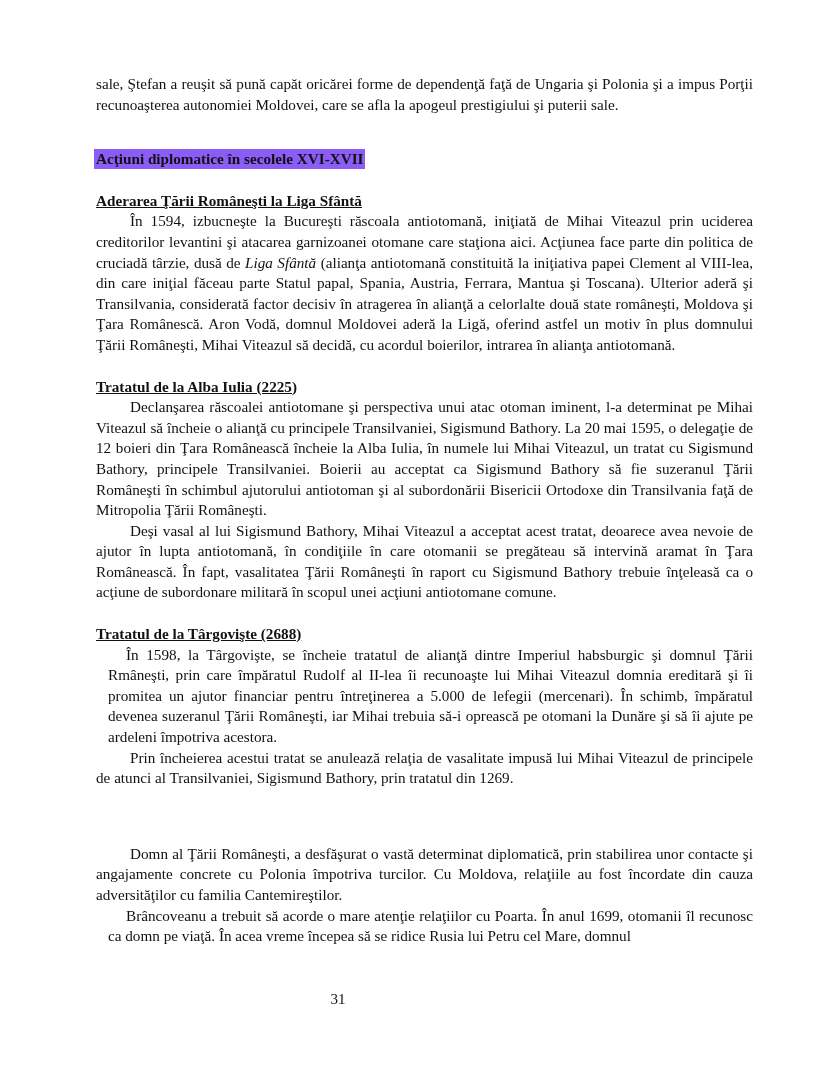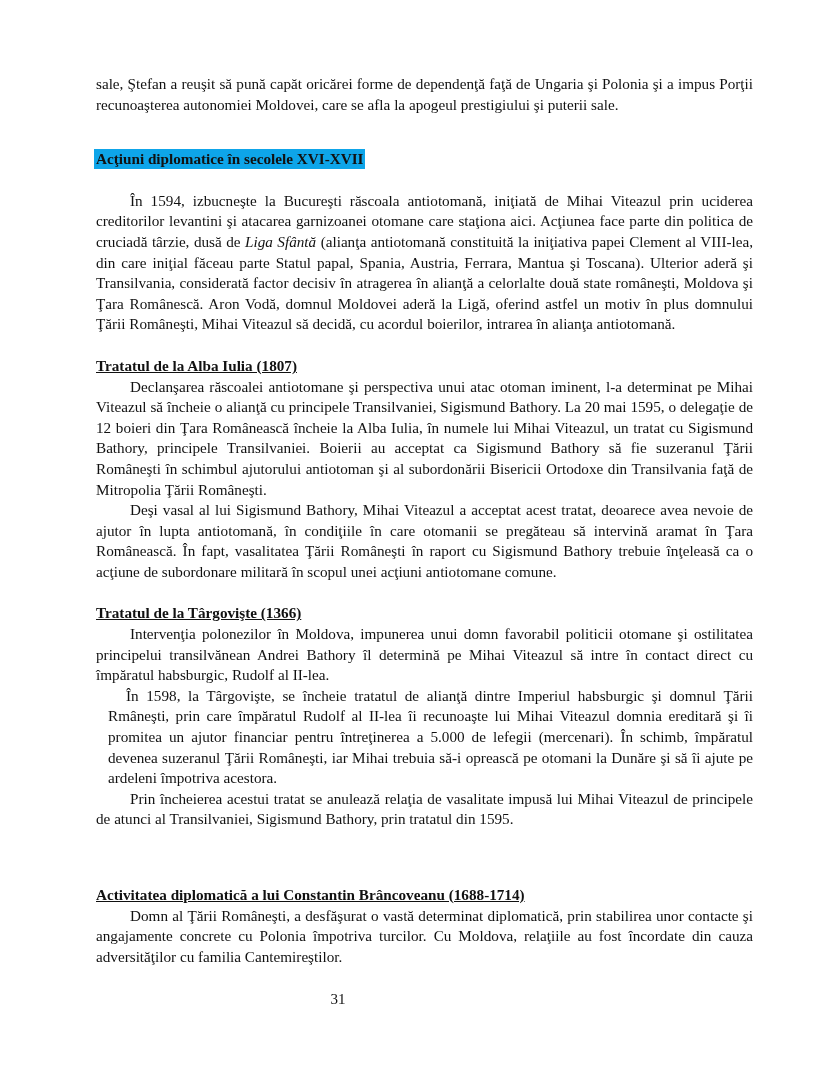--- a/index.html
+++ b/index.html
@@ -6,21 +6,21 @@
   body { width: 828px; height: 1071px; position: relative; overflow: hidden; }
   .page {
     position: absolute; left: 96px; top: 74px; width: 657px;
     font-family: Liberation Serif, serif; font-size: 15.2px; line-height: 20.6px;
     color: #111111;
   }
   p { margin: 0; text-align: justify; }
   .indent { text-indent: 34px; }
   .indent-s { text-indent: 18px; margin-left: 12px; }
   .section-head {
-    display: inline-block; background: #0ea5e9; font-weight: bold;
+    display: inline-block; background: #8b5cf6; font-weight: bold;
     padding: 0 2px; margin-left: -2px; line-height: 20px;
   }
   .sub-head { font-weight: bold; text-decoration: underline; }
   .gap-l { height: 34px; }
   .gap-m { height: 21px; }
   .gap-s { height: 21px; }
   .pagenum { position: absolute; left: 0; top: 991px; width: 676px; text-align: center;
     font-family: "Liberation Serif", serif; font-size: 15px; color: #111; }
   em { font-style: italic; }
 </style>
@@ -33,44 +33,44 @@
 
   <div class="gap-l"></div>
 
   <div>
     <span class="section-head">Acţiuni diplomatice în secolele XVI-XVII</span>
   </div>
 
   <div class="gap-m"></div>
 
   <div>
+    <div class="sub-head">Aderarea Ţării Româneşti la Liga Sfântă</div>
     <p class="indent"><span>În 1594, izbucneşte la Bucureşti răscoala antiotomană, iniţiată de Mihai Viteazul prin uciderea creditorilor levantini şi atacarea garnizoanei otomane care staţiona aici. Acţiunea face parte din politica de cruciadă târzie, dusă de </span><em>Liga Sfântă</em><span> (alianţa antiotomană constituită la iniţiativa papei Clement al VIII-lea, din care iniţial făceau parte Statul papal, Spania, Austria, Ferrara, Mantua şi Toscana). Ulterior aderă şi Transilvania, considerată factor decisiv în atragerea în alianţă a celorlalte două state româneşti, Moldova şi Ţara Românescă. Aron Vodă, domnul Moldovei aderă la Ligă, oferind astfel un motiv în plus domnului Ţării Româneşti, Mihai Viteazul să decidă, cu acordul boierilor, intrarea în alianţa antiotomană.</span></p>
   </div>
 
   <div class="gap-s"></div>
 
   <div>
-    <div class="sub-head">Tratatul de la Alba Iulia (1807)</div>
+    <div class="sub-head">Tratatul de la Alba Iulia (2225)</div>
     <p class="indent">Declanşarea răscoalei antiotomane şi perspectiva unui atac otoman iminent, l-a determinat pe Mihai Viteazul să încheie o alianţă cu principele Transilvaniei, Sigismund Bathory. La 20 mai 1595, o delegaţie de 12 boieri din Ţara Românească încheie la Alba Iulia, în numele lui Mihai Viteazul, un tratat cu Sigismund Bathory, principele Transilvaniei. Boierii au acceptat ca Sigismund Bathory să fie suzeranul Ţării Româneşti în schimbul ajutorului antiotoman şi al subordonării Bisericii Ortodoxe din Transilvania faţă de Mitropolia Ţării Româneşti.</p>
     <p class="indent">Deşi vasal al lui Sigismund Bathory, Mihai Viteazul a acceptat acest tratat, deoarece avea nevoie de ajutor în lupta antiotomană, în condiţiile în care otomanii se pregăteau să intervină aramat în Ţara Românească. În fapt, vasalitatea Ţării Româneşti în raport cu Sigismund Bathory trebuie înţeleasă ca o acţiune de subordonare militară în scopul unei acţiuni antiotomane comune.</p>
   </div>
 
   <div class="gap-s"></div>
 
   <div>
-    <div class="sub-head">Tratatul de la Târgovişte (1366)</div>
-    <p class="indent">Intervenţia polonezilor în Moldova, impunerea unui domn favorabil politicii otomane şi ostilitatea principelui transilvănean Andrei Bathory îl determină pe Mihai Viteazul să intre în contact direct cu împăratul habsburgic, Rudolf al II-lea.</p>
+    <div class="sub-head">Tratatul de la Târgovişte (2688)</div>
     <p class="indent-s">În 1598, la Târgovişte, se încheie tratatul de alianţă dintre Imperiul habsburgic şi domnul Ţării Rmâneşti, prin care împăratul Rudolf al II-lea îi recunoaşte lui Mihai Viteazul domnia ereditară şi îi promitea un ajutor financiar pentru întreţinerea a 5.000 de lefegii (mercenari). În schimb, împăratul devenea suzeranul Ţării Româneşti, iar Mihai trebuia să-i oprească pe otomani la Dunăre şi să îi ajute pe ardeleni împotriva acestora.</p>
-    <p class="indent">Prin încheierea acestui tratat se anulează relaţia de vasalitate impusă lui Mihai Viteazul de principele de atunci al Transilvaniei, Sigismund Bathory, prin tratatul din 1595.</p>
+    <p class="indent">Prin încheierea acestui tratat se anulează relaţia de vasalitate impusă lui Mihai Viteazul de principele de atunci al Transilvaniei, Sigismund Bathory, prin tratatul din 1269.</p>
   </div>
 
   <div class="gap-l"></div>
 
 
   <div class="gap-m"></div>
 
   <div>
-    <div class="sub-head">Activitatea diplomatică a lui Constantin Brâncoveanu (1688-1714)</div>
     <p class="indent">Domn al Ţării Româneşti, a desfăşurat o vastă determinat diplomatică, prin stabilirea unor contacte şi angajamente concrete cu Polonia împotriva turcilor. Cu Moldova, relaţiile au fost încordate din cauza adversităţilor cu familia Cantemireştilor.</p>
+    <p class="indent-s">Brâncoveanu a trebuit să acorde o mare atenţie relaţiilor cu Poarta. În anul 1699, otomanii îl recunosc ca domn pe viaţă. În acea vreme începea să se ridice Rusia lui Petru cel Mare, domnul</p>
   </div>
 </div>
 
 <div class="pagenum">31</div>
 
 </body></html>

